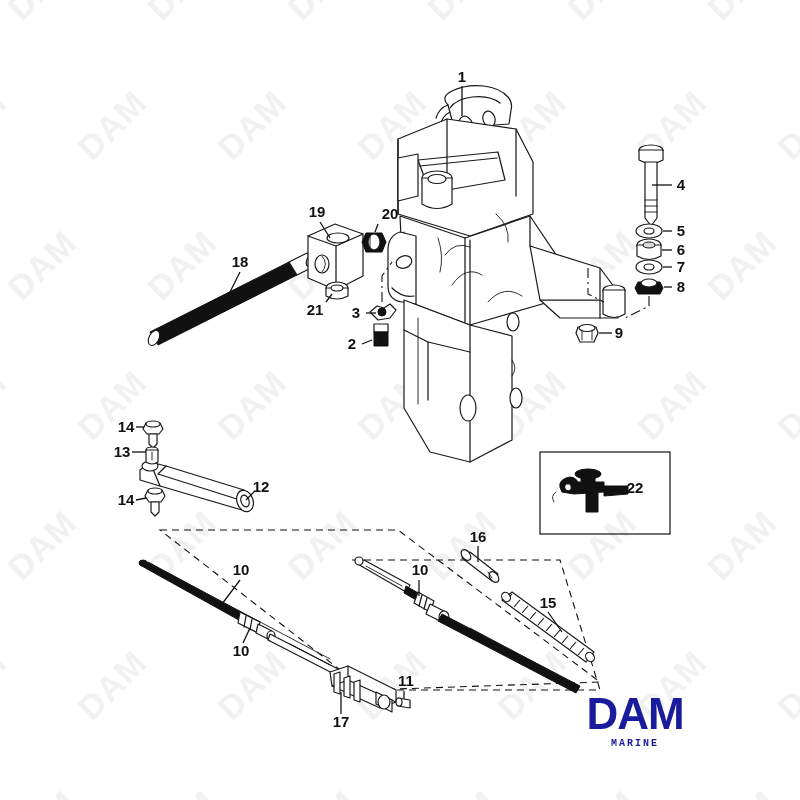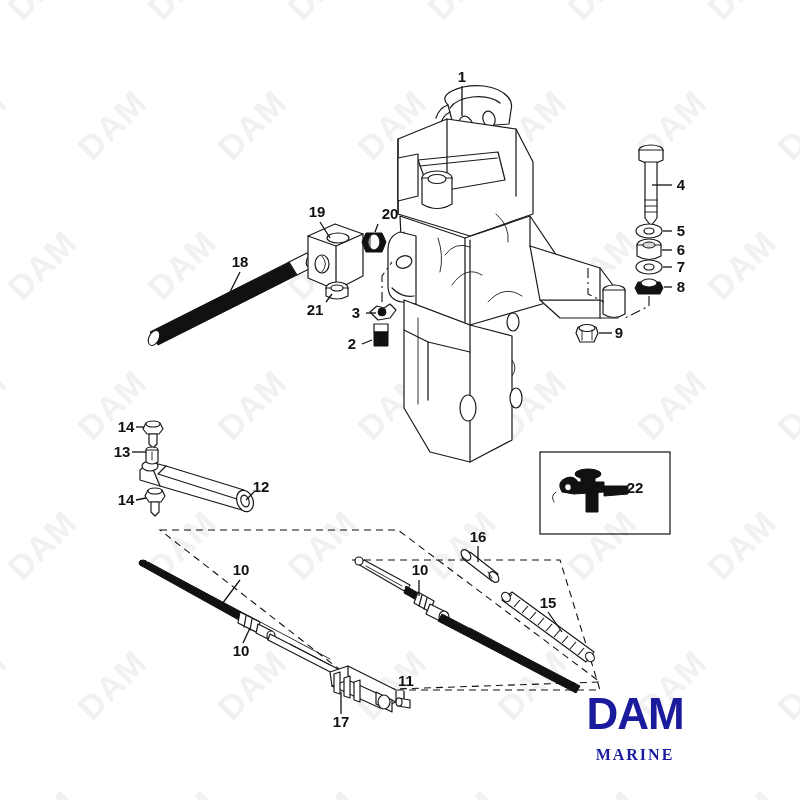--- a/index.html
+++ b/index.html
@@ -124,26 +124,26 @@
   }
   #brand-logo .brand-main {
     font-family: "Liberation Sans", sans-serif;
     font-weight: bold;
     font-size: 44px;
     line-height: 42px;
     letter-spacing: -1px;
     color: #1b1b9e;
   }
   #brand-logo .brand-sub {
-    font-family: Liberation Serif, serif;
+    font-family: Liberation Mono, monospace;
     font-weight: bold;
-    font-size: 16px;
+    font-size: 10px;
     letter-spacing: 2px;
     color: #1b1b9e;
-    margin-top: 11px;
+    margin-top: 3px;
   }
 </style>
 </head>
 <body>
 
 <div id="page">
 
   <div id="watermark-layer">
       <div class="wm" style="color: rgb(241, 241, 241); left: 0px; top: 0px; transform: rotate(-45deg);">DAM</div>
       <div class="wm" style="color: rgb(241, 241, 241); left: 140px; top: 0px; transform: rotate(-45deg);">DAM</div>

